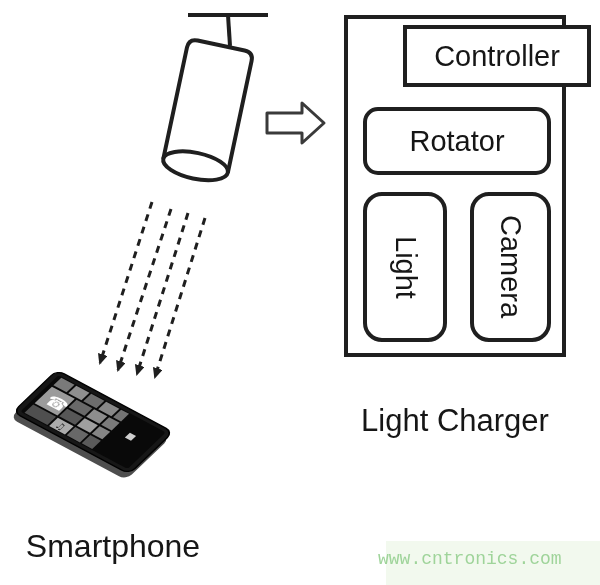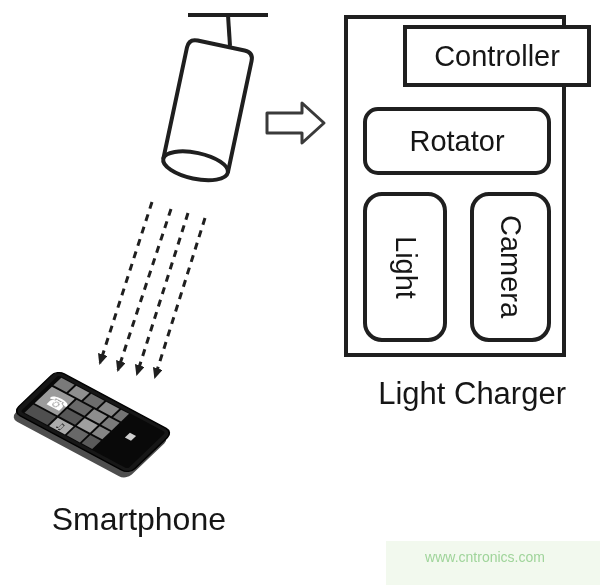--- a/index.html
+++ b/index.html
@@ -19,35 +19,36 @@
     display:flex; align-items:center; justify-content:center;
     font-size:29px; color:#161616; background:#ffffff; white-space:nowrap;
   }
   #comp-controller { left:15px; top:6px;   width:188px; height:62px;margin-left:40px; }
   #comp-rotator    { left:15px; top:88px;  width:188px; height:68px;  border-radius:15px; }
   #comp-light      { left:15px; top:173px; width:84px;  height:150px; border-radius:19px; }
   #comp-camera     { left:122px; top:173px; width:81px; height:150px; border-radius:19px; }
   .vtext { writing-mode:vertical-rl; text-orientation:mixed; }
 
   .caption {
-    position:absolute; color:#161616; text-align:right; font-size:31px;
+    position:absolute; color:#161616; text-align:center; font-size:31px;
     letter-spacing:0px;
+    margin-top:27px;
   }
   #lc-caption    { left:344px; top:376px; width:222px; }
   #phone-caption { left:0px;   top:501px; width:226px; font-size:32px; }
 
   
   #watermark-band {
     position:absolute; left:386px; top:541px; width:214px; height:44px;
     background:#f2f9ee;
   }
   #watermark {
     position:absolute; left:378px; top:549px; width:214px;
-    text-align:center; color:#9fd49a; font-size:14px;
-    font-family:Liberation Sans, sans-serif;
+    text-align:left; color:#9fd49a; font-size:18px;
+    font-family:Liberation Mono, monospace;
   }
   .tile-glyph { font-family:"DejaVu Sans", sans-serif; }
 </style>
 </head>
 <body>
 
 <svg id="illustration" viewBox="0 0 600 585" xmlns="http://www.w3.org/2000/svg">
   <defs>
     <marker id="ah" markerUnits="userSpaceOnUse" markerWidth="14" markerHeight="12" refX="9" refY="5" orient="auto">
       <path d="M0,0 L11,5 L0,10 Z" fill="#1f1f1f"></path>

